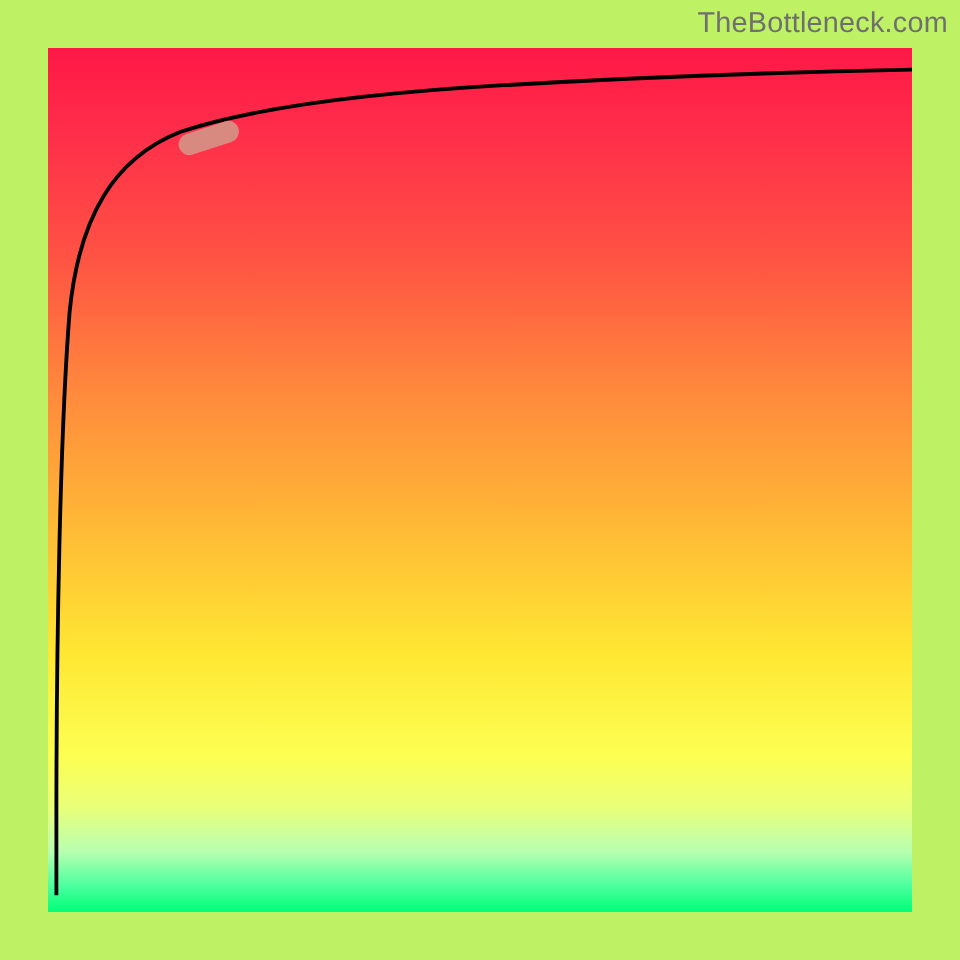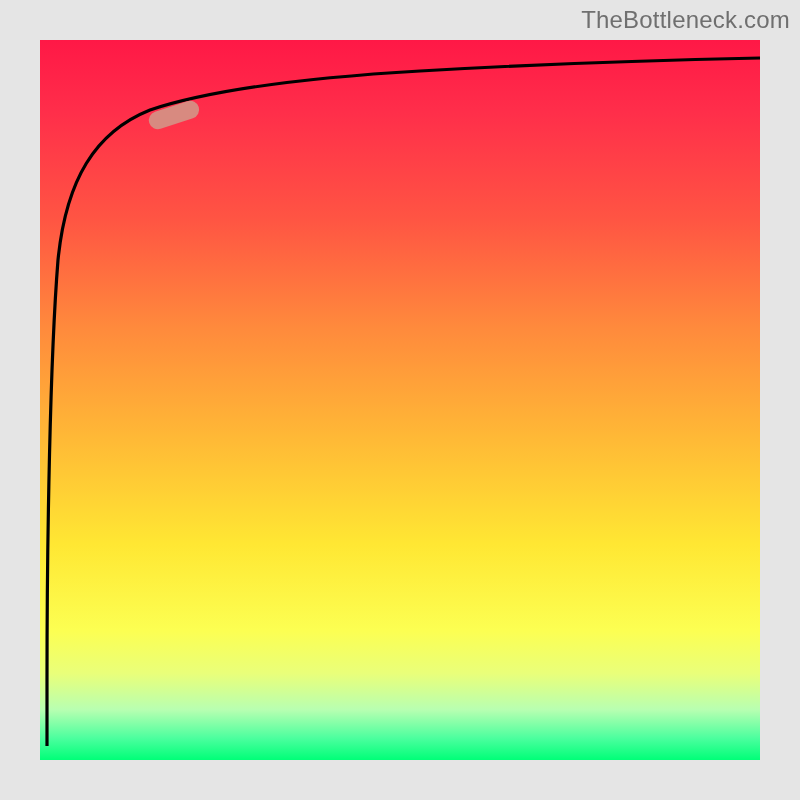--- a/index.html
+++ b/index.html
@@ -7,21 +7,21 @@
     padding: 0;
     width: 800px;
     height: 800px;
     background: #000;
     font-family: Arial, Helvetica, sans-serif;
   }
   .stage {
     position: relative;
     width: 800px;
     height: 800px;
-    background: #e5e5e5;
+    background: #bef264;
     text-align: center;
   }
   .plot-area {
     position: absolute;
     left: 40px;
     top: 40px;
     width: 720px;
     height: 720px;
     
     background: linear-gradient(

